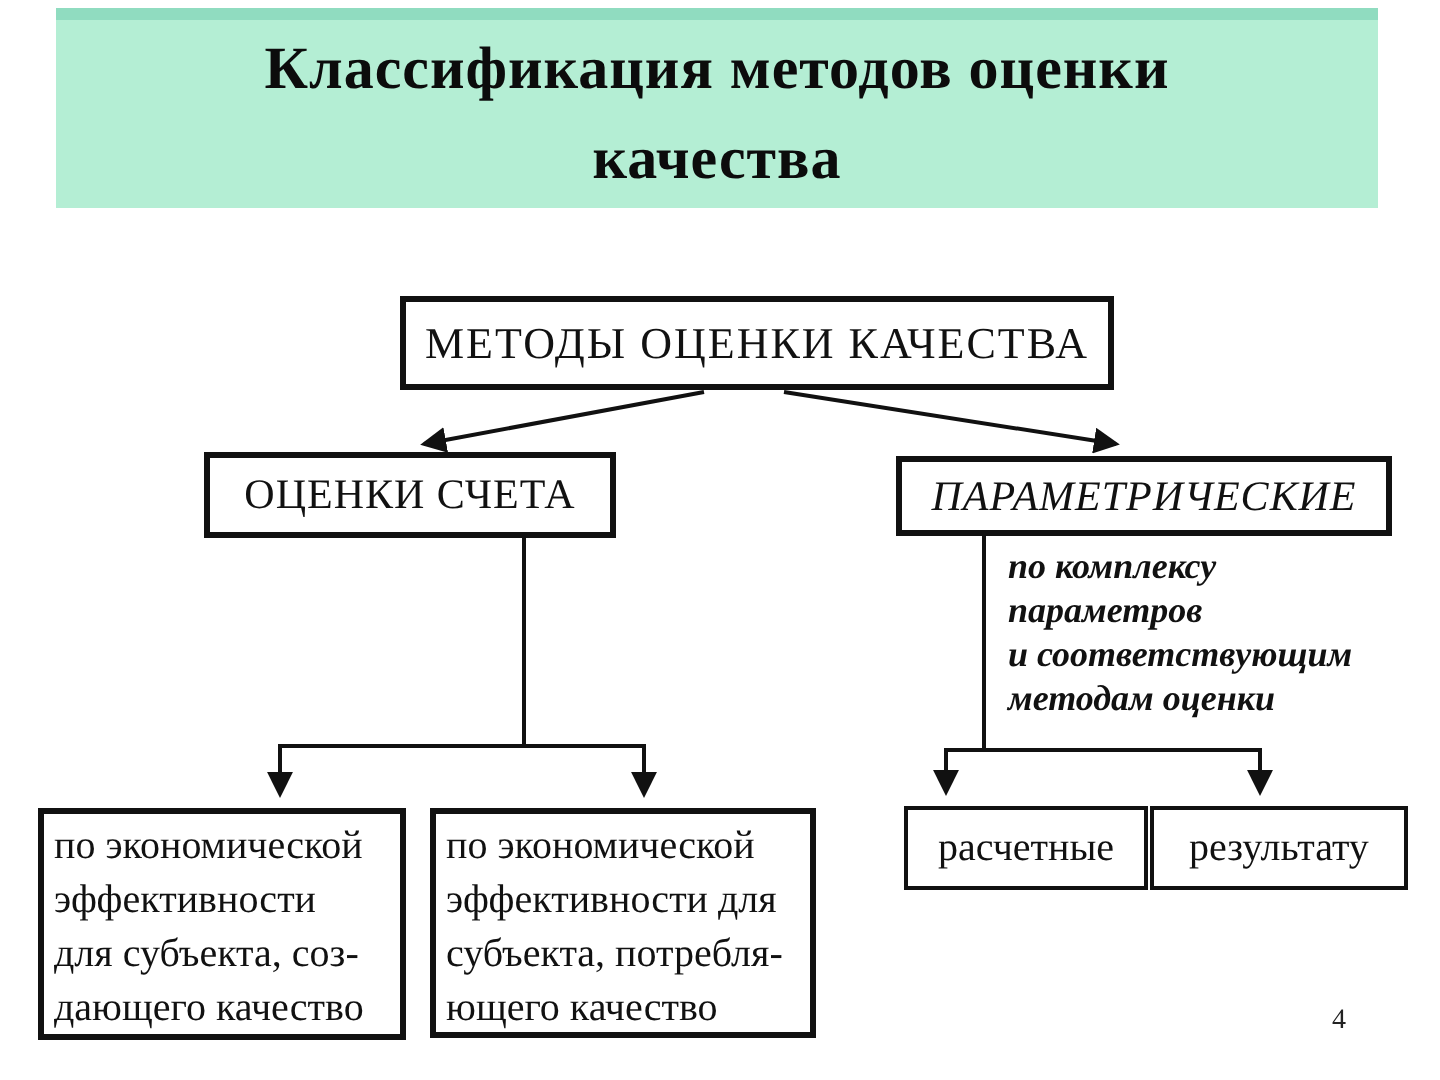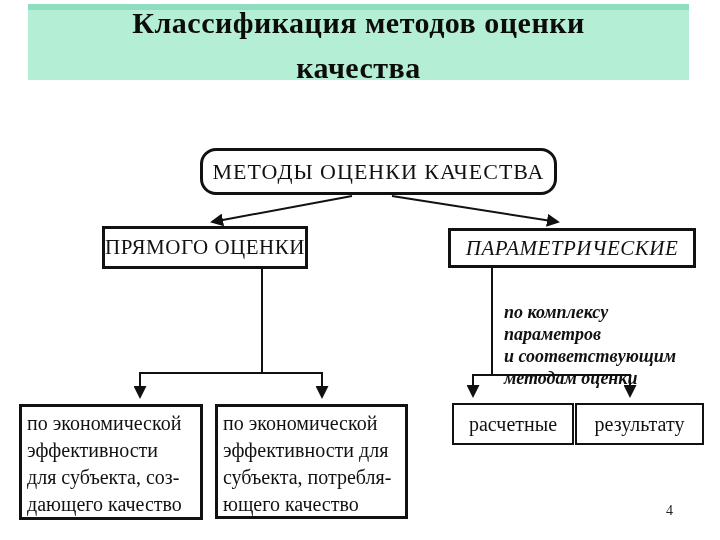--- a/index.html
+++ b/index.html
@@ -5,21 +5,21 @@
   html,body{margin:0;padding:0;}
   .slide{
     position:relative;
     width:720px;height:540px;
     background:#ffffff;
     font-family:"Liberation Serif", serif;
     color:#111111;
     overflow:hidden;
   }
   .title-banner{
-    position:absolute;left:28px;top:4px;width:661px;height:76px;
+    position:absolute;left:28px;top:4px;width:661px;height:100px;
     background:#b4eed4;
     border-top:6px solid #90dcc0;
     box-sizing:border-box;
     display:flex;align-items:center;justify-content:center;
   }
   .title-text{
     font-weight:bold;
     font-size:30px;line-height:45px;
     text-align:center;
     white-space:pre-line;
@@ -31,41 +31,41 @@
     position:absolute;
     border:2px solid #111111;
     box-sizing:border-box;
     background:#ffffff;
     display:flex;align-items:center;justify-content:center;
     text-align:center;
   }
   .node-root{
     left:200px;top:148px;width:357px;height:47px;
     border-width:3px;
-    font-size:22px;letter-spacing:1px;border-radius:16px;
+    font-size:22px;letter-spacing:1px;
   }
   .node-direct{
     left:102px;top:226px;width:206px;height:43px;
     border-width:3px;
     font-size:21px;letter-spacing:0.5px;
   }
   .node-param{
     left:448px;top:228px;width:248px;height:40px;
     border-width:3px;
     font-size:21px;letter-spacing:0.5px;font-style:italic;
   }
   .note{
     position:absolute;
     font-style:italic;
     font-weight:bold;
     font-size:18px;line-height:22px;
     white-space:pre-line;
   }
   .note-left{left:40px;top:274px;width:214px;text-align:right;}
-  .note-right{left:504px;top:272px;width:200px;text-align:left;margin-top:29px;}
+  .note-right{left:504px;top:272px;width:200px;text-align:left;}
   .node-leafbig{
     position:absolute;
     border:3px solid #111111;
     box-sizing:border-box;
     background:#ffffff;
     font-size:20px;line-height:27px;
     padding:3px 3px 0 5px;
     white-space:pre-line;
     display:block;text-align:left;
   }
@@ -109,21 +109,21 @@
       <path d="M473,374 L473,396" marker-end="url(#arr)"></path>
       <path d="M630,374 L630,396" marker-end="url(#arr)"></path>
     </g>
   </svg>
 
   <div class="node node-root">
     <span>МЕТОДЫ ОЦЕНКИ КАЧЕСТВА</span>
   </div>
 
   <div class="node node-direct">
-    <span>ПРЯМОГО ОЦЕНКИ</span>
+    <span>ОЦЕНКИ СЧЕТА</span>
   </div>
 
   <div class="node node-param">
     <span>ПАРАМЕТРИЧЕСКИЕ</span>
   </div>
 
 
   <div class="note note-right">по комплексу
 параметров
 и соответствующим

